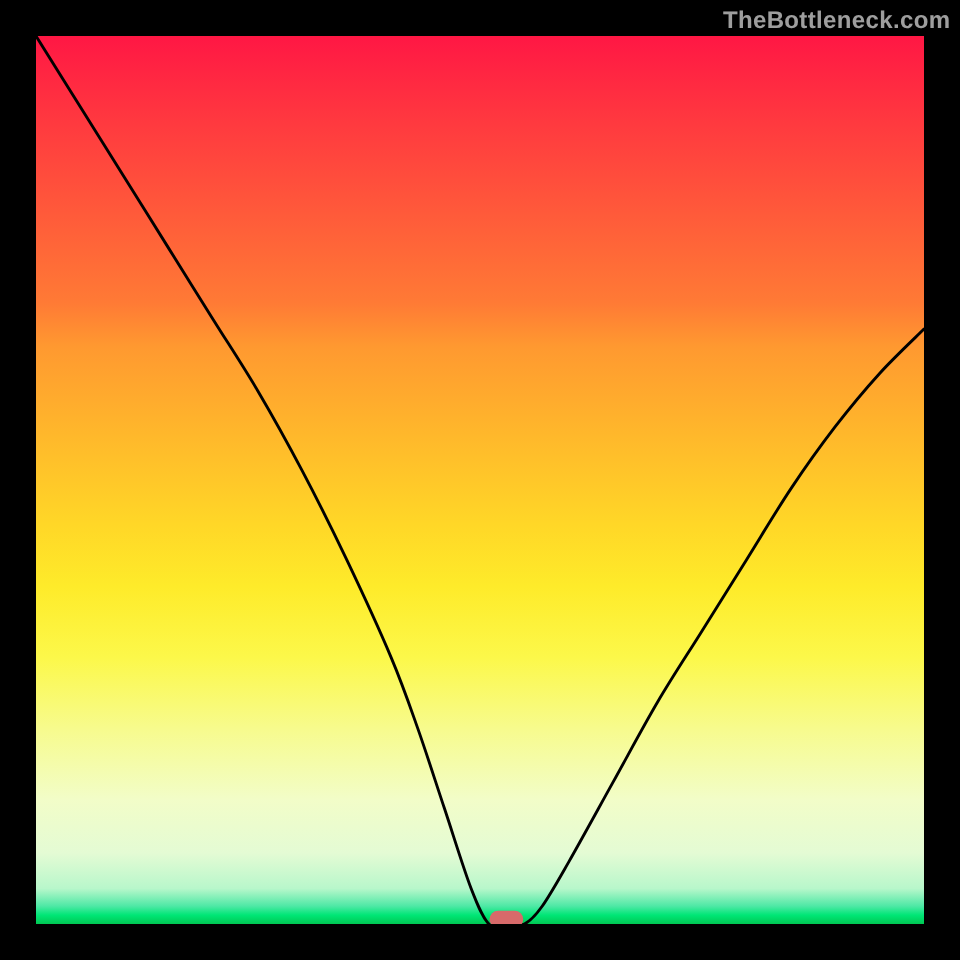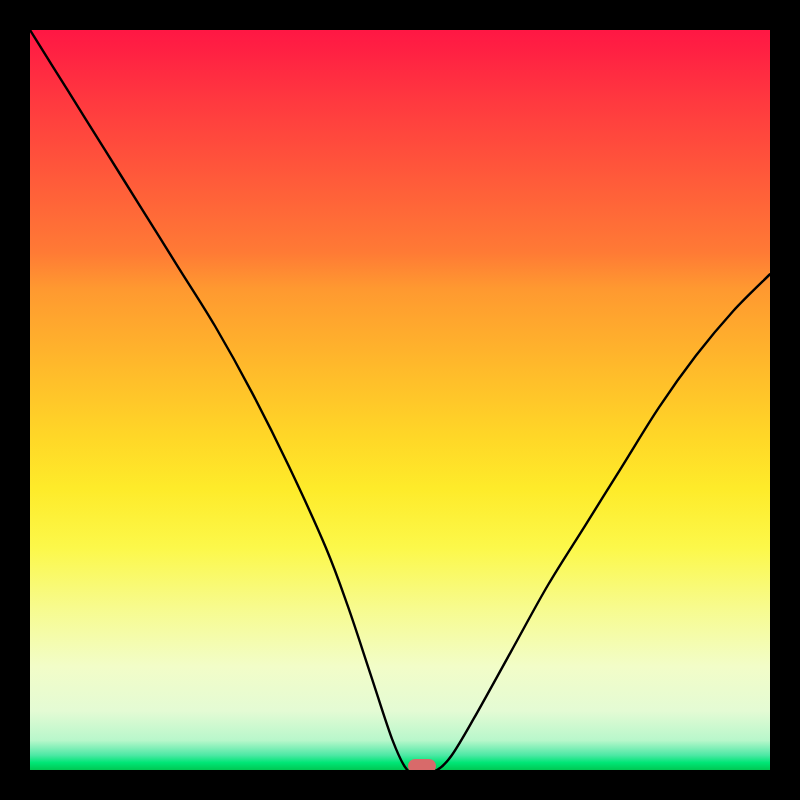--- a/index.html
+++ b/index.html
@@ -78,13 +78,14 @@
   <div class="plot-area">
     <div class="gradient-bg"></div>
 
     <svg class="curve-svg" viewBox="0 0 740 740" preserveAspectRatio="none">
       <path id="curve-path" d="M 0.00 0.00 C 6.17 9.87, 24.67 39.47, 37.00 59.20 C 49.33 78.93, 61.67 98.67, 74.00 118.40 C 86.33 138.13, 98.67 157.87, 111.00 177.60 C 123.33 197.33, 135.67 217.07, 148.00 236.80 C 160.33 256.53, 172.67 275.03, 185.00 296.00 C 197.33 316.97, 209.67 339.17, 222.00 362.60 C 234.33 386.03, 246.67 410.70, 259.00 436.60 C 271.33 462.50, 286.13 494.57, 296.00 518.00 C 305.87 541.43, 310.80 556.23, 318.20 577.20 C 325.60 598.17, 333.00 621.60, 340.40 643.80 C 347.80 666.00, 356.43 694.37, 362.60 710.40 C 368.77 726.43, 372.47 735.07, 377.40 740.00 C 382.33 744.93, 387.27 740.00, 392.20 740.00 C 397.13 740.00, 402.07 742.47, 407.00 740.00 C 411.93 737.53, 415.63 733.83, 421.80 725.20 C 427.97 716.57, 434.13 705.47, 444.00 688.20 C 453.87 670.93, 468.67 643.80, 481.00 621.60 C 493.33 599.40, 505.67 575.97, 518.00 555.00 C 530.33 534.03, 542.67 515.53, 555.00 495.80 C 567.33 476.07, 579.67 456.33, 592.00 436.60 C 604.33 416.87, 616.67 395.90, 629.00 377.40 C 641.33 358.90, 653.67 341.63, 666.00 325.60 C 678.33 309.57, 690.67 294.77, 703.00 281.20 C 715.33 267.63, 733.83 250.37, 740.00 244.20" fill="none" stroke="#000000" stroke-width="2.4" stroke-linecap="round" stroke-linejoin="round"></path>
     </svg>
 
     <div class="marker" id="marker" style="left: 392.2px; top: 736px; background: rgb(216, 106, 106);"></div>
   </div>
 
+  <div class="watermark">TheBottleneck.com</div>
 </div>
 
 </body></html>

